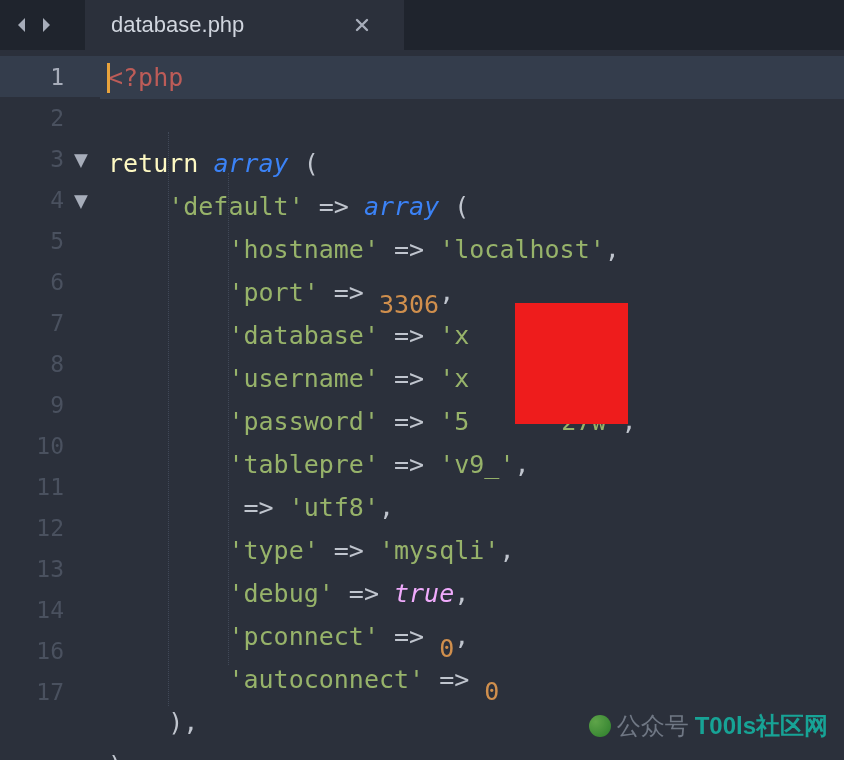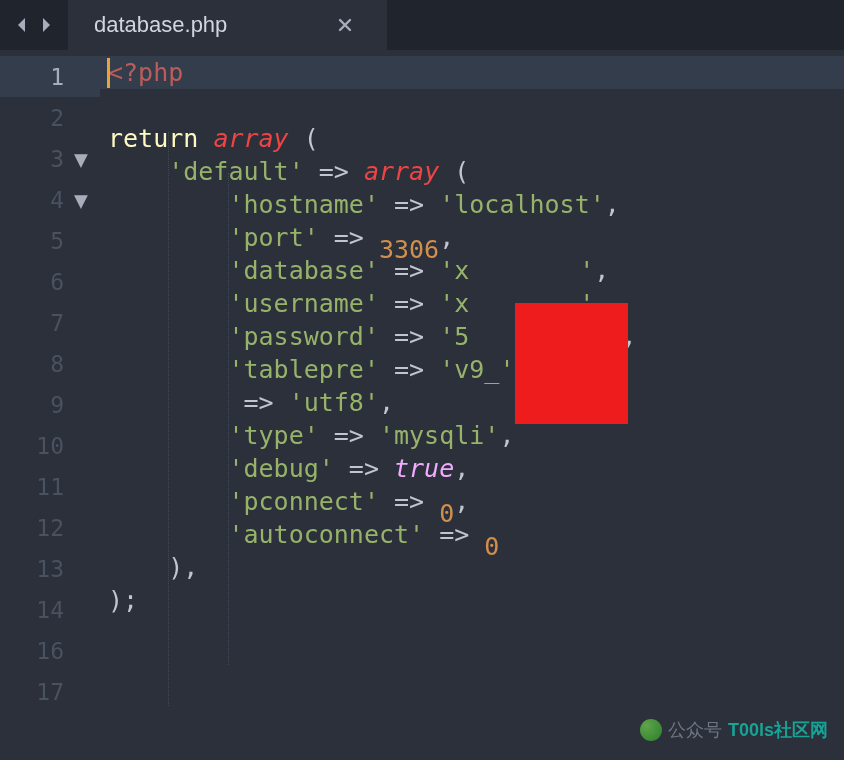--- a/index.html
+++ b/index.html
@@ -30,21 +30,21 @@
 .tab {
   display: flex;
   align-items: center;
   height: 100%;
   padding: 0 34px 0 26px;
   background: #2b303b;
   color: #d0d5de;
   font-family: 'Segoe UI', 'Helvetica Neue', Arial, sans-serif;
   font-size: 22px;
   gap: 110px;
-  margin-left: 4px;
+  margin-left: 21px;
 }
 .tab .close-icon { width: 16px; height: 16px; }
 .tab .close-icon path { stroke: #a7adba; stroke-width: 2.4; fill: none; stroke-linecap: round; }
 .editor {
   display: flex;
   height: calc(100% - 50px);
   position: relative;
 }
 .gutter {
   width: 100px;
@@ -71,21 +71,21 @@
   text-align: center;
   color: #a7adba;
 }
 .gline .fold.hidden { visibility: hidden; }
 .code {
   flex: 1;
   padding-top: 6px;
   position: relative;
 }
 .cline {
-  height: 33px;
+  height: 43px;
   display: flex;
   align-items: center;
   white-space: pre;
   padding-left: 8px;
   font-size: 25px;
   position: relative;
 }
 .cline.current {
   background: #343d4c;
 }
@@ -100,41 +100,41 @@
   left: -1px;
 }
 .guide {
   position: absolute;
   top: 0;
   bottom: 0;
   width: 1px;
   border-left: 1px dotted #414958;
 }
 .tok-kw   { color: #fef9c3; }       
-.tok-ty   { color: #ef4444; font-style: italic; }  
+.tok-ty   { color: #3b82f6; font-style: italic; }  
 .tok-tag  { color: #bd5c58; }       
 .tok-str  { color: #97b36a; }       
 .tok-num  { color: #d08f4d; margin-top: 24px; }       
 .tok-bool { color: #f0abfc; font-style: italic; }  
 .tok-pun  { color: #c0c5ce; }
 .tok-op   { color: #c0c5ce; }
 .redaction {
   position: absolute;
   background: #ee1c1c;
 }
 .watermark {
   position: absolute;
   right: 16px;
   bottom: 18px;
   display: flex;
   align-items: center;
   gap: 6px;
   color: #7c8491;
   font-family: 'Segoe UI', sans-serif;
-  font-size: 18px;
+  font-size: 24px;
   opacity: 0.85;
 }
 .wm-circle {
   width: 22px; height: 22px; border-radius: 50%;
   background: radial-gradient(circle at 30% 30%, #68b94c, #2d8b2a);
   display: inline-block;
 }
 </style>
 </head>
 <body>

